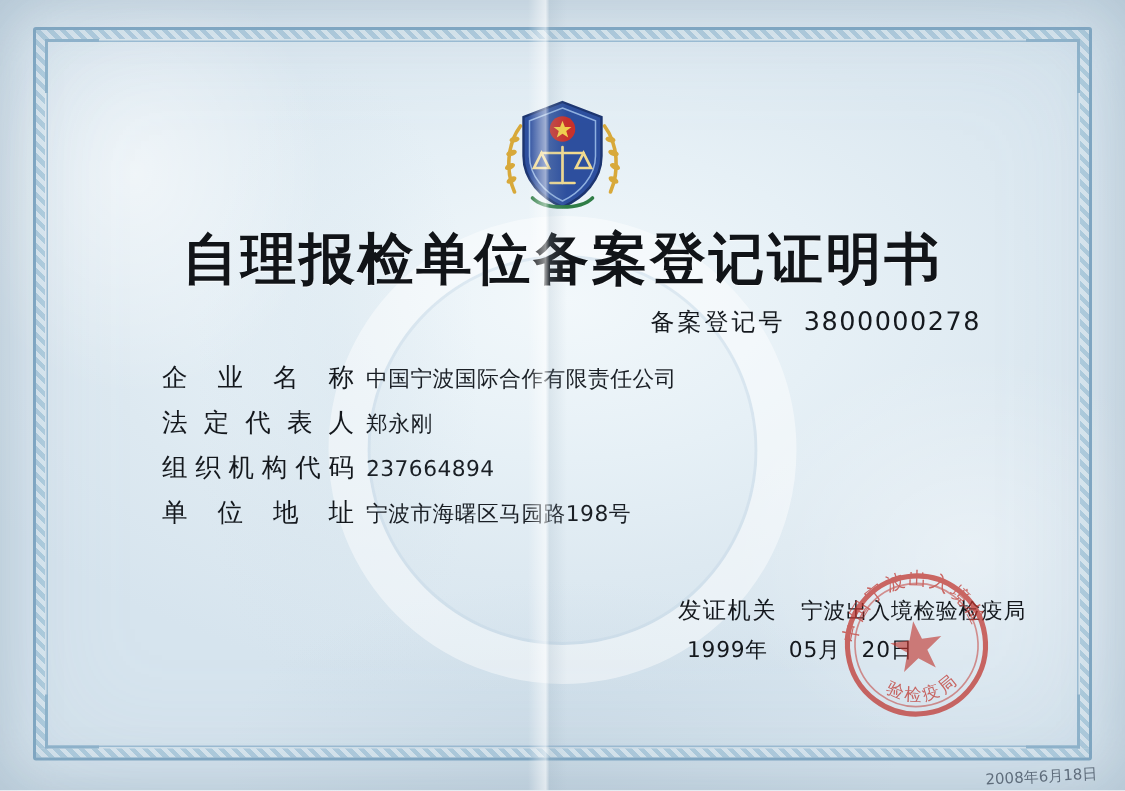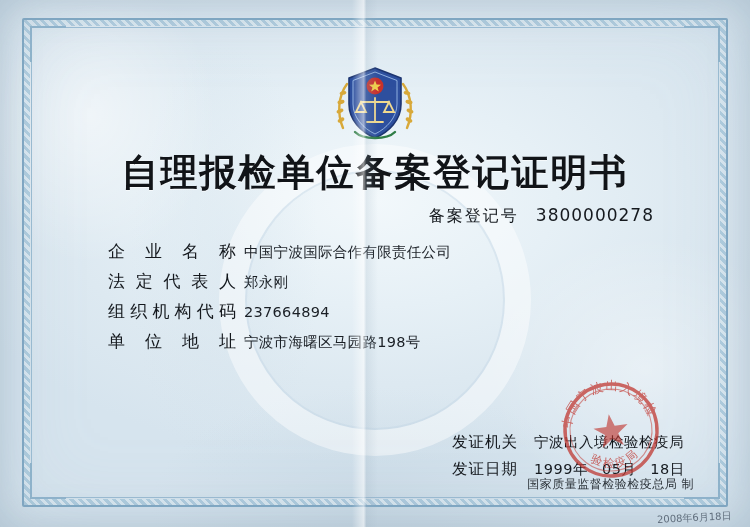--- a/index.html
+++ b/index.html
@@ -119,21 +119,21 @@
     position: absolute;
     top: 205px;
     right: 96px;
     font-family: "DejaVu Sans", "Liberation Sans", sans-serif;
     font-size: 16px;
     color: #15191e;
     letter-spacing: 1px;
   }
   .reg-line .reg-label { letter-spacing: 2px; text-align: right; }
   .reg-line .reg-value {
-    margin-left: 11px;
+    margin-left: 6px;
     font-family: "DejaVu Sans", "Liberation Sans", sans-serif;
     font-size: 17px;
     letter-spacing: 1px;
   }
 
   .fields {
     position: absolute;
     top: 240px;
     left: 108px;
     right: 60px;
@@ -157,21 +157,21 @@
   .field-value {
     font-family: "DejaVu Sans", "Liberation Sans", sans-serif;
     font-size: 14.5px;
     color: #1a1f25;
     padding-left: 8px;
     letter-spacing: 0.3px;
   }
 
   .issuer {
     position: absolute;
-    top: 432px;
+    top: 397px;
     left: 452px;
     font-family: "DejaVu Sans", "Liberation Sans", sans-serif;
     font-size: 15.5px;
     color: #14181d;
   }
   .issuer-row {
     display: flex;
     align-items: baseline;
     height: 27px;
   }
@@ -326,23 +326,22 @@
     </div>
 
   </div>
 
   <div class="issuer">
     <div class="issuer-row">
       <div class="issuer-label">发证机关</div>
       <div class="issuer-value">宁波出入境检验检疫局</div>
     </div>
     <div class="issuer-row">
-      <div class="issuer-label">发证日期</div>
       <div class="issuer-value date-value">
-        <span>1999</span><span>年</span><span class="dgap"></span><span>05</span><span>月</span><span class="dgap"></span><span>18</span><span>日</span>
+        <span>1999</span><span>年</span><span class="dgap"></span><span>05</span><span>月</span><span class="dgap"></span><span>20</span><span>日</span>
       </div>
     </div>
   </div>
 
   <div class="seal">
     <svg viewBox="0 0 126 104" width="126" height="104">
       <g transform="rotate(-8 63 52)" opacity="0.72">
         <circle cx="63" cy="52" r="46" fill="none" stroke="#c0322b" stroke-width="3.4"></circle>
         <circle cx="63" cy="52" r="41" fill="none" stroke="#c0322b" stroke-width="1.1" opacity="0.7"></circle>
         <polygon points="63,36 67.2,48.4 80.2,48.4 69.7,56.2 73.7,68.6 63,61 52.3,68.6 56.3,56.2 45.8,48.4 58.8,48.4" fill="#c0322b" opacity="0.85"></polygon>
@@ -351,19 +350,18 @@
           <textPath href="#sealTop" startOffset="50%" text-anchor="middle">中国宁波出入境检</textPath>
         </text>
         <path id="sealBottom" d="M 26 52 A 37 37 0 0 0 100 52" fill="none"></path>
         <text font-family="'DejaVu Sans','Liberation Sans',sans-serif" font-size="11.5" fill="#c0322b" letter-spacing="2">
           <textPath href="#sealBottom" startOffset="50%" text-anchor="middle">验检疫局</textPath>
         </text>
       </g>
     </svg>
   </div>
 
-  <div class="footer">国家质量监督检验检疫总局  制</div>
 
   <div class="edge-shadow"></div>
   <div class="fold"></div>
 </div>
 
 <div class="handwriting">2008年6月18日</div>
 
 </body></html>

